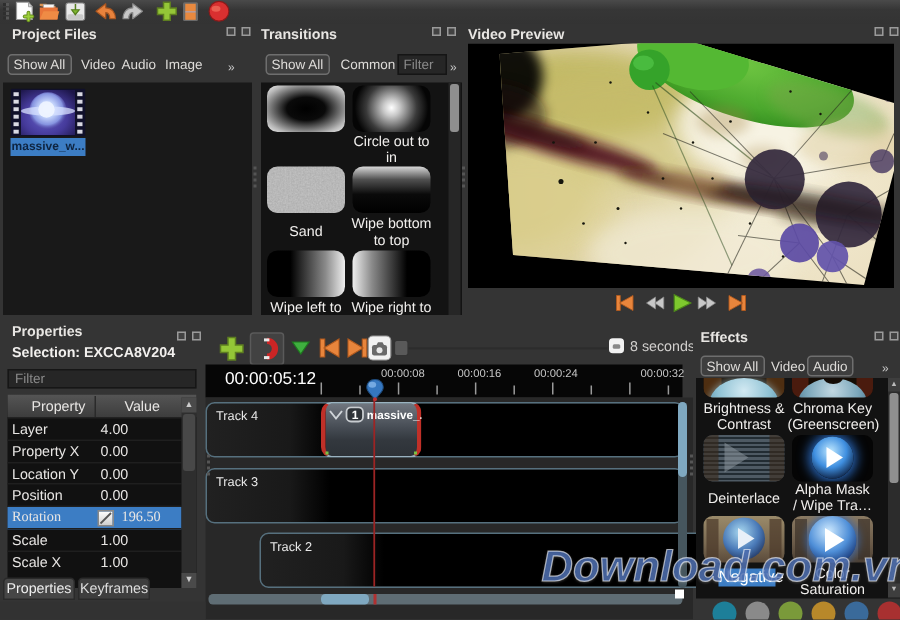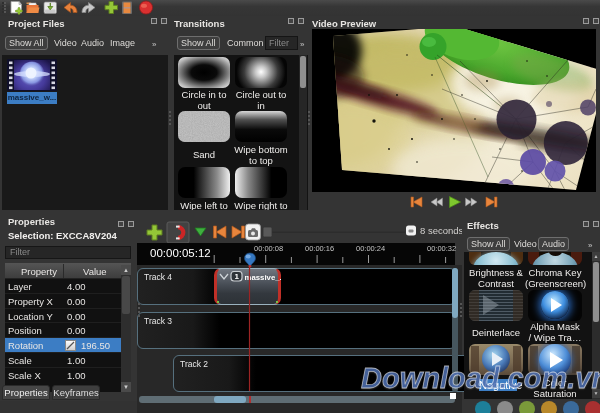--- a/index.html
+++ b/index.html
@@ -136,21 +136,20 @@
       <span></span>
     </div>
   <span class="tab active abs" style="left:5px;top:20px;padding:1px 3px;">Show All</span>
   <span class="tab abs" style="left:50px;top:20px;">Common</span>
   <div class="abs" style="left:93px;top:20px;width:33px;height:14px;background:#262626;border:1px solid #151515;color:#8a8a8a;font-size:9px;line-height:12px;padding-left:3px;">Filter</div>
   <div class="abs chev" style="left:128px;top:24px;">»</div>
   <div class="abs" style="left:2px;top:39px;width:134px;height:155px;background:#131313;overflow:hidden;">
 
     <div class="abs" style="left:4px;top:2px;width:52px;height:31px;border-radius:7px;background:radial-gradient(ellipse at 50% 50%, #000 0%, #0a0a0a 35%, #b8b8b8 80%, #f2f2f2 100%);"></div>
     <div class="abs" style="left:61px;top:2px;width:52px;height:31px;border-radius:7px;background:radial-gradient(circle at 50% 48%, #fff 0%, #c8c8c8 18%, #3a3a3a 55%, #050505 80%);"></div>
-    <div class="thumblabel" style="left:0px;top:35px;width:60px;">Circle in to out</div>
     <div class="thumblabel" style="left:57px;top:35px;width:60px;">Circle out to in</div>
     <svg class="abs" style="left:4px;top:56px;border-radius:7px;" width="52" height="31">
         <defs>
           <filter id="noise">
             <feTurbulence type="fractalNoise" baseFrequency="0.9" numOctaves="2"></feTurbulence>
             <feColorMatrix type="matrix" values="0 0 0 0 0.62  0 0 0 0 0.62  0 0 0 0 0.62  0 0 0.35 0 0.55"></feColorMatrix>
           </filter>
         </defs>
         <rect width="52" height="31" fill="#7d7d7d"></rect>
         <rect width="52" height="31" filter="url(#noise)"></rect>
@@ -323,21 +322,21 @@
           <span style="position:absolute;left:62px;top:2px;">0.00</span>
         </div>
       <div style="height:14.8px;border-bottom:1px solid #1f1f1f;position:relative;">
           <span style="position:absolute;left:3px;top:2px;">Location Y</span>
           <span style="position:absolute;left:62px;top:2px;">0.00</span>
         </div>
       <div style="height:14.8px;border-bottom:1px solid #1f1f1f;position:relative;">
           <span style="position:absolute;left:3px;top:2px;">Position</span>
           <span style="position:absolute;left:62px;top:2px;">0.00</span>
         </div>
-      <div style="height:14.8px;border-bottom:1px solid #1f1f1f;position:relative;background:#3c7dc4;">
+      <div style="height:14.8px;border-bottom:1px solid #1f1f1f;position:relative;background:#3c7dc4;font-family:Liberation Serif, serif;">
           <span style="position:absolute;left:3px;top:2px;">Rotation</span>
         <span style="position:absolute;left:60px;top:1.5px;width:11px;height:11px;background:linear-gradient(#fdfdfd,#cfcfcf);border:0.5px solid #888;"></span>
         <svg style="position:absolute;left:60px;top:1.5px;" width="11" height="11">
             <line x1="2" y1="9" x2="9" y2="2" stroke="#555" stroke-width="1.2"></line>
           </svg>
         <span style="position:absolute;left:76px;top:2px;">196.50</span>
         </div>
       <div style="height:14.8px;border-bottom:1px solid #1f1f1f;position:relative;">
           <span style="position:absolute;left:3px;top:2px;">Scale</span>
           <span style="position:absolute;left:62px;top:2px;">1.00</span>

